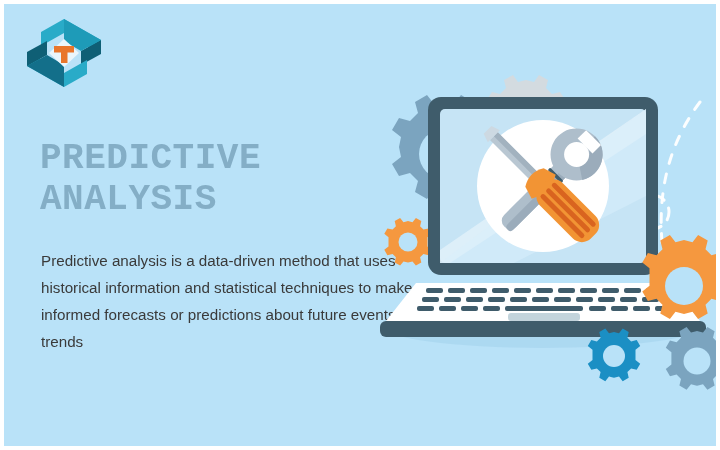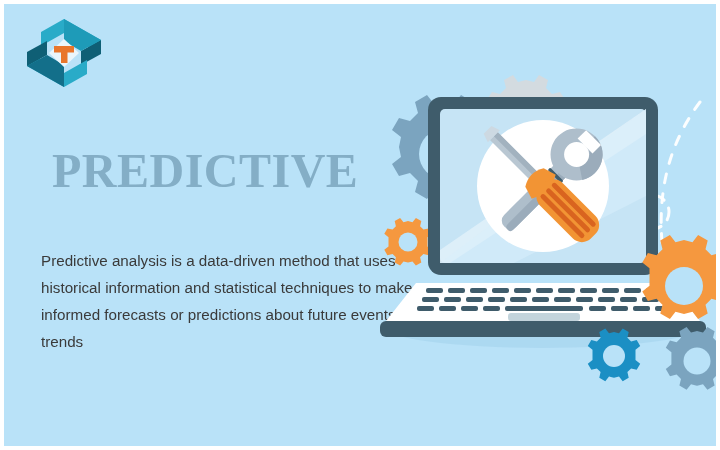--- a/index.html
+++ b/index.html
@@ -33,28 +33,28 @@
     width: 78px;
     height: 72px;
   }
 
   
   .headline {
     position: absolute;
     left: 36px;
     top: 134px;
     width: 360px;
-    margin: 12px;
-    font-size: 48px;
+    margin: 0;
+    font-size: 36px;
     line-height: 41px;
     font-weight: bold;
     letter-spacing: 0.5px;
     color: #84aec6;
     text-transform: uppercase;
-    font-family: Liberation Serif, serif;
+    font-family: Liberation Mono, monospace;
   }
 
   .body-copy {
     position: absolute;
     left: 37px;
     top: 243px;
     width: 390px;
     margin: 0;
     font-size: 15.2px;
     line-height: 27px;
@@ -93,21 +93,21 @@
 
       <polygon points="39,22 54,36 39,50 24,36" fill="#eaf6fc"></polygon>
 
       <g fill="#e8762c">
         <rect x="29" y="29" width="20" height="6.5"></rect>
         <rect x="36" y="29" width="6.5" height="17"></rect>
       </g>
     </svg>
   </div>
 
-  <h1 class="headline"><span>PREDICTIVE</span><br></h1>
+  <h1 class="headline"><span>PREDICTIVE</span><br><span>ANALYSIS</span></h1>
 
   <p class="body-copy">Predictive analysis is a data-driven method that uses historical information and statistical techniques to make informed forecasts or predictions about future events or trends</p>
 
   <div class="artwork">
     <svg viewBox="0 0 356 330" width="356" height="330" aria-hidden="true">
       <defs>
 
         <linearGradient id="screenGrad" x1="0" y1="0" x2="1" y2="1">
           <stop offset="0%" stop-color="#c6e4f5"></stop>
           <stop offset="100%" stop-color="#c6e4f5"></stop>

